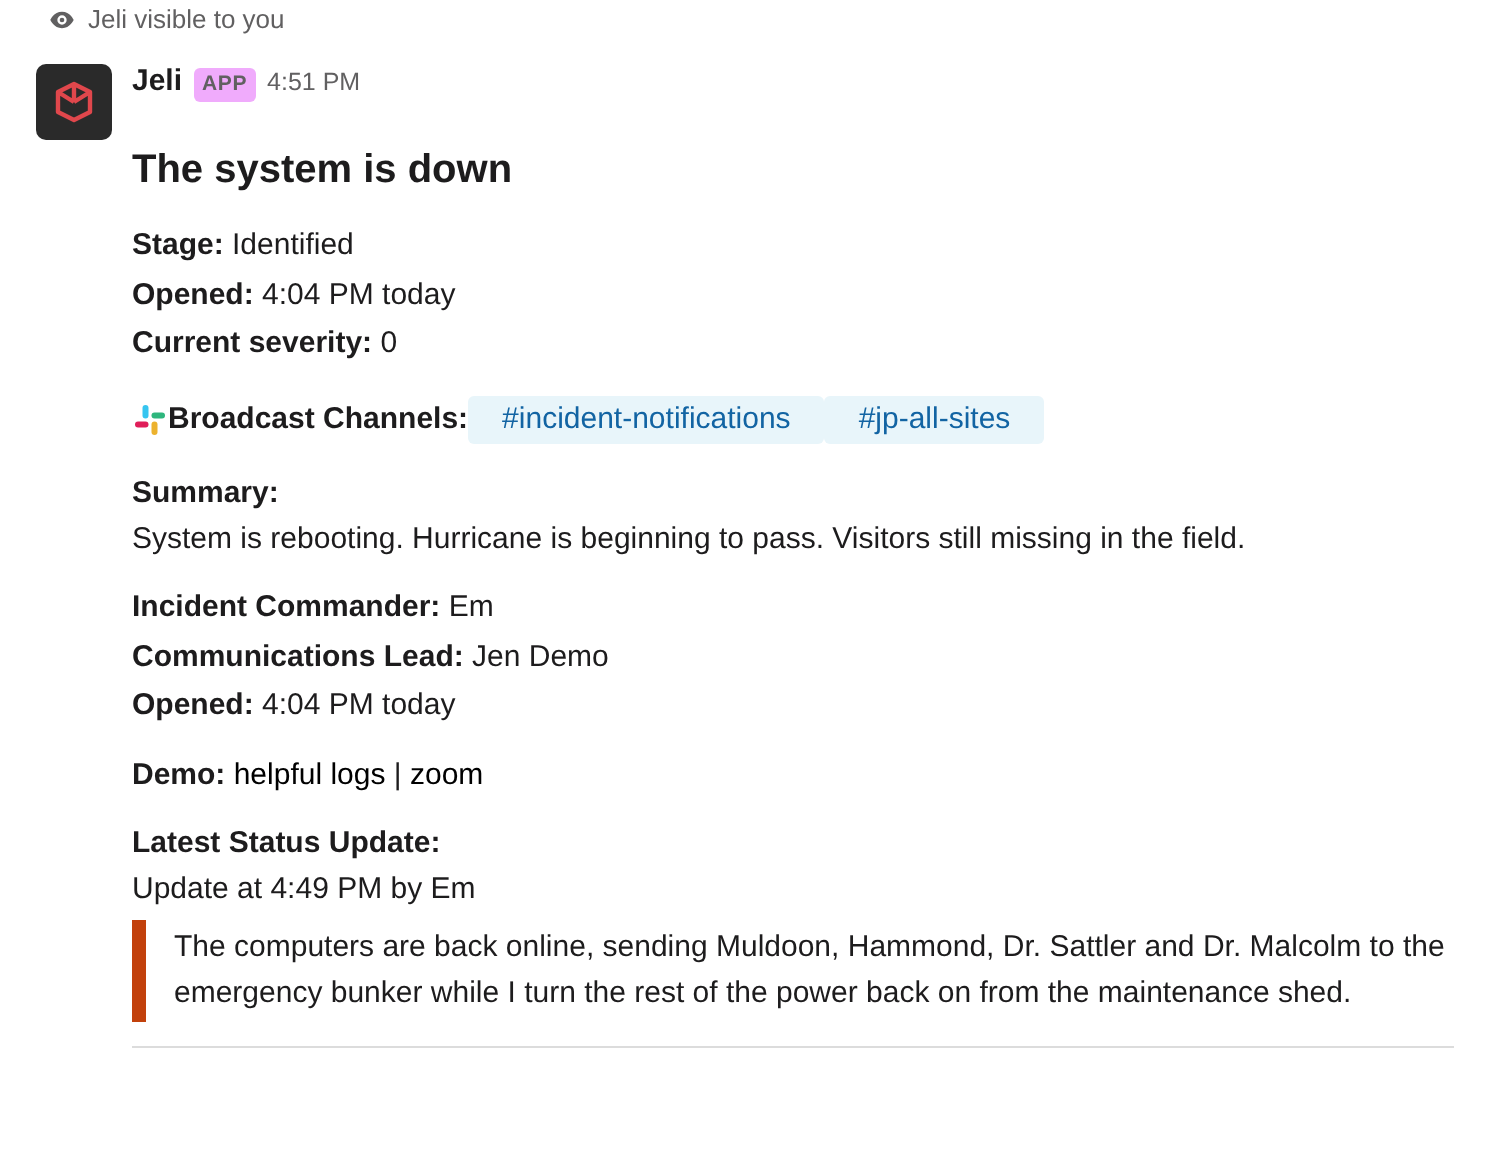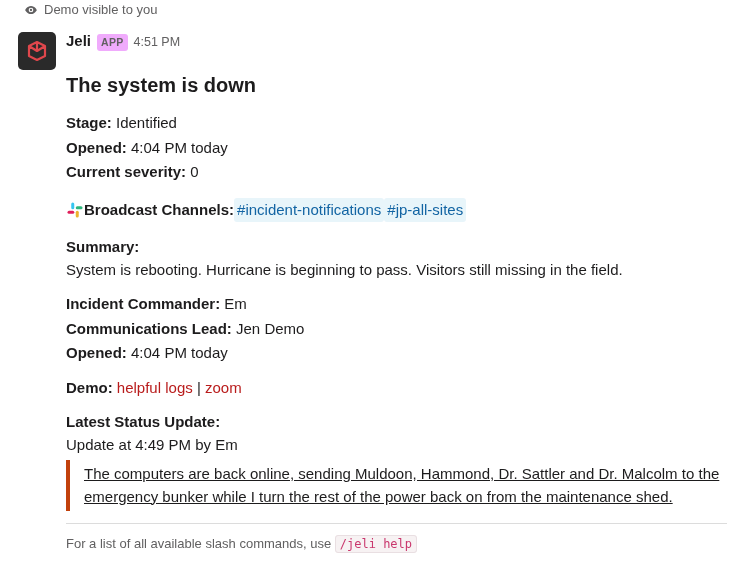--- a/index.html
+++ b/index.html
@@ -76,31 +76,30 @@
     align-items: center;
     gap: 0;
     margin-top: 14px;
     margin-bottom: 14px;
     flex-wrap: wrap;
   }
   .slack-logo { width: 18px; height: 18px; }
   .channel {
     background: #e8f5fa;
     color: #1264a3;
-    padding: 1px 3px;
+    padding: 1px 17px;
     border-radius: 3px;
   }
-  a, .link { color: #b91c1c; text-decoration: none; }
+  a, .link { color: #000000; text-decoration: none; }
   .blockquote {
-    border-left: 4px solid #c2410c;
+    border-left: 7px solid #c2410c;
     padding: 3px 0 3px 14px;
     margin-top: 4px;
     margin-bottom: 12px;
     color: #1d1c1d;
-    text-decoration: underline;
   }
   .footer-divider {
     border: none;
     border-top: 1px solid #dcdcdc;
     margin-top: 10px;
     margin-bottom: 10px;
   }
   .footer {
     font-size: 13px;
     color: #616061;
@@ -116,21 +115,21 @@
   }
   .pipe { color: #1d1c1d; }
 </style>
 </head>
 <body>
 
 <div class="visibility-row">
   <svg class="eye-icon" viewBox="0 0 24 24">
       <path d="M12 5c-7 0-10 7-10 7s3 7 10 7 10-7 10-7-3-7-10-7zm0 11a4 4 0 110-8 4 4 0 010 8zm0-2a2 2 0 100-4 2 2 0 000 4z"></path>
     </svg>
-  <span>Demo visible to you</span>
+  <span>Jeli visible to you</span>
 </div>
 
 <div class="message-container">
   <div class="gutter">
     <div class="avatar">
       <svg viewBox="0 0 24 24">
           <path fill="none" stroke="#e0474c" stroke-width="2.2" stroke-linejoin="round" d="M12 3 L20 7 L20 17 L12 21 L4 17 L4 7 Z M12 3 L12 12 M4 7 L12 12 M20 7 L12 12"></path>
         </svg>
     </div>
   </div>
@@ -180,17 +179,14 @@
       <a class="link">zoom</a>
     </div>
 
     <div class="section">
       <div class="label">Latest Status Update:</div>
       <div>Update at 4:49 PM by Em</div>
       <div class="blockquote">The computers are back online, sending Muldoon, Hammond, Dr. Sattler and Dr. Malcolm to the emergency bunker while I turn the rest of the power back on from the maintenance shed.</div>
     </div>
 
     <hr class="footer-divider">
-    <div class="footer">
-      <span>For a list of all available slash commands, use </span><span class="code">/jeli help</span>
-    </div>
   </div>
 </div>
 
 </body></html>

